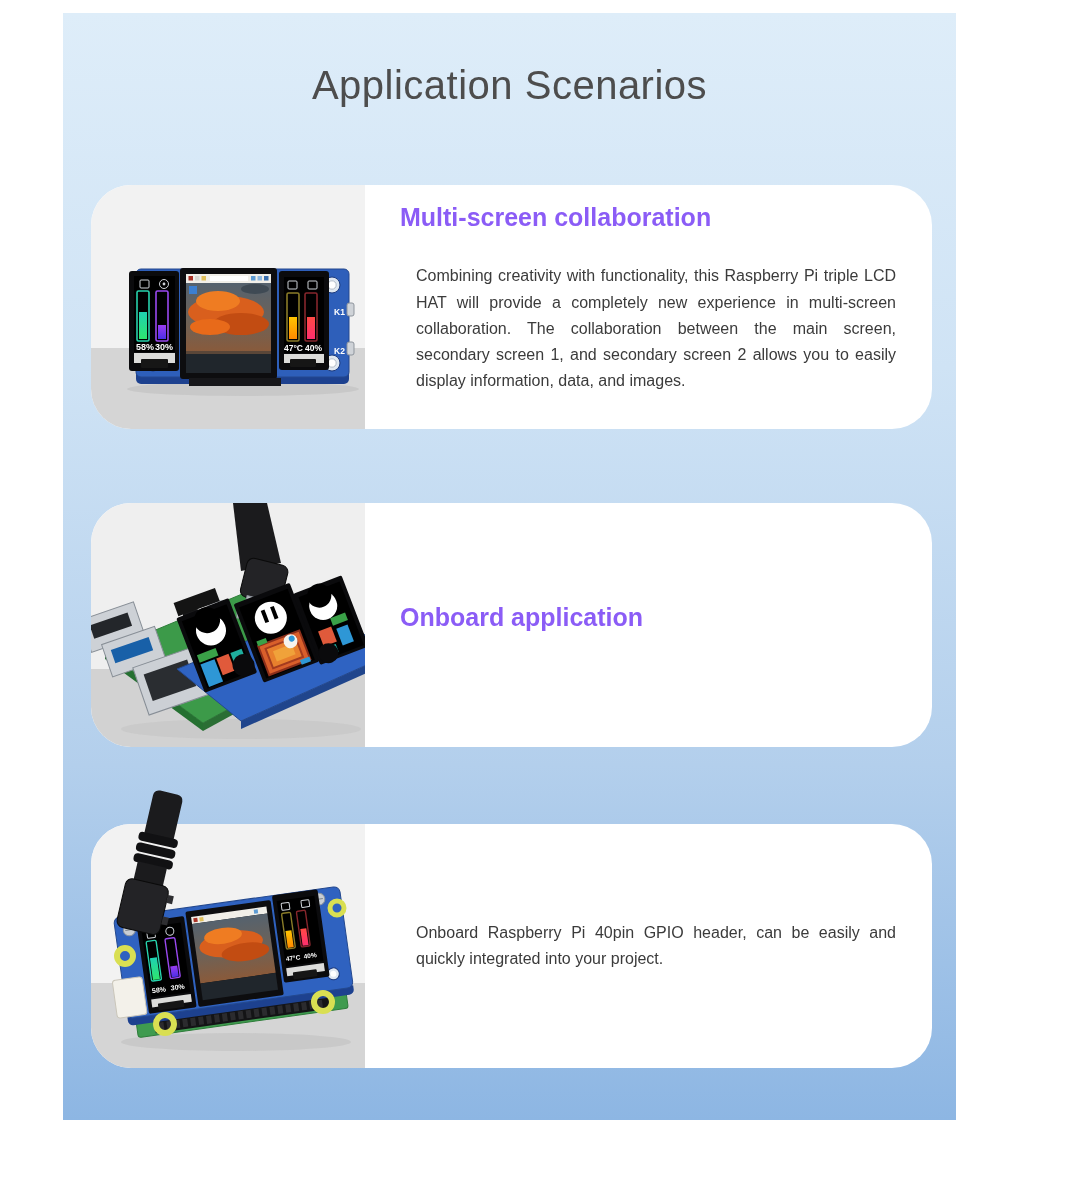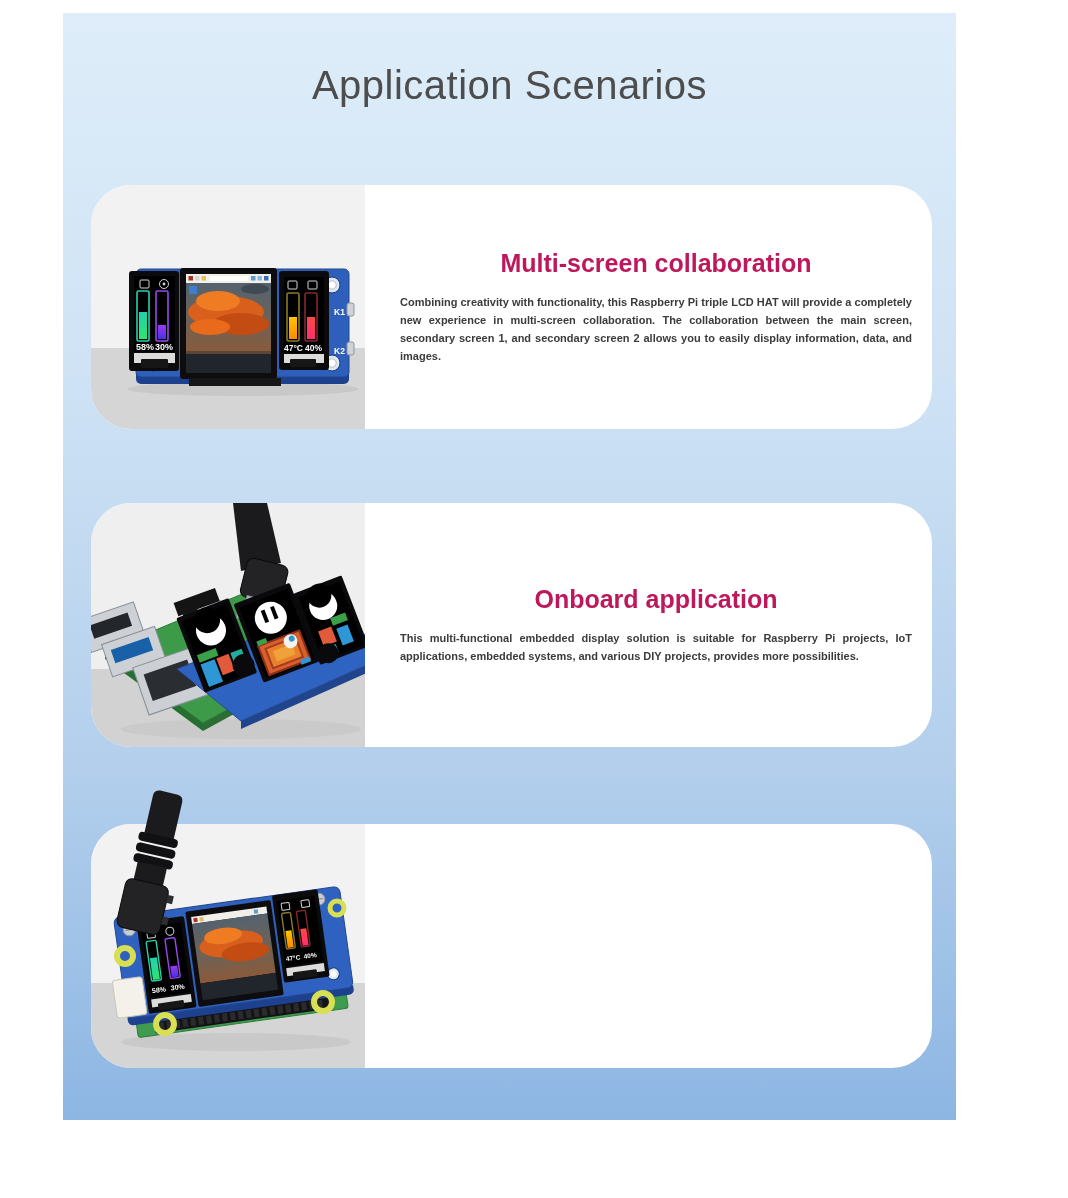--- a/index.html
+++ b/index.html
@@ -15,22 +15,22 @@
   .card-3{top:811px;}
   .photo{position:absolute;left:0;top:0;width:274px;height:100%;
          border-radius:40px 0 0 40px;overflow:hidden;}
   .photo-1{background:linear-gradient(180deg,#f2f2f2 0 67%,#d5d5d5 67% 100%);}
   .photo-2{background:linear-gradient(180deg,#efefef 0 68%,#d2d2d2 68% 100%);}
   .photo-3{background:linear-gradient(180deg,#f2f2f2 0 65%,#d5d5d5 65% 100%);}
   .photo svg{position:absolute;left:0;top:0;}
   .cable-out{position:absolute;left:-2px;top:-34px;width:120px;height:164px;z-index:5;overflow:visible;}
   .text{position:absolute;left:309px;top:0;width:512px;height:100%;
         display:flex;flex-direction:column;justify-content:center;}
-  .card-title{margin:0 0 15px 0;font-size:25px;font-weight:700;color:#be185d;text-align:center;}
-  .card-body{margin:0;font-size:11px;line-height:1.64;color:#3b3b3b;text-align:justify;font-weight:bold;}
+  .card-title{margin:0 0 15px 0;font-size:25px;font-weight:700;color:#8b5cf6;}
+  .card-body{margin:16px;font-size:16px;line-height:1.64;color:#3b3b3b;text-align:justify;}
   svg{font-family:"Liberation Sans",sans-serif;}
   svg text{user-select:none;}
 </style>
 </head>
 <body>
 
 <div class="page">
   <div class="panel">
     <h1 class="page-title">Application Scenarios</h1>
 
@@ -216,21 +216,20 @@
             <rect x="24" y="2" width="16" height="8" fill="#3aa148"></rect>
             <rect x="26" y="14" width="12" height="18" fill="#2e97d6"></rect>
             <rect x="8" y="10" width="14" height="16" fill="#e05a3b"></rect>
             <rect x="8" y="28" width="12" height="8" fill="#1fae9e"></rect>
             <circle cx="10" cy="34" r="10" fill="#0a0a0c"></circle>
           </g>
         </svg>
       </div>
       <div class="text">
         <h2 class="card-title">Onboard application</h2>
-        <p class="card-body">This multi-functional embedded display solution is suitable for Raspberry Pi projects, IoT applications, embedded systems, and various DIY projects, provides more possibilities.</p>
       </div>
     </section>
 
     <section class="card card-3">
       <div class="photo photo-3">
         <svg width="274" height="244" viewBox="0 0 274 244">
           <ellipse cx="145" cy="218" rx="115" ry="9" fill="#bdbdbd" opacity="0.5"></ellipse>
           <g transform="rotate(-8 140 140)">
 
             <rect x="38" y="182" width="212" height="18" rx="3" fill="#3f9b4f" stroke="#2e7d3a"></rect>
@@ -310,16 +309,17 @@
           <rect x="33" y="44" width="40" height="9" rx="4" fill="#111113"></rect>
           <rect x="33" y="55" width="40" height="9" rx="4" fill="#111113"></rect>
           <rect x="33" y="66" width="40" height="9" rx="4" fill="#111113"></rect>
           <rect x="38" y="74" width="30" height="20" fill="#1b1b1d"></rect>
           <rect x="31" y="92" width="44" height="50" rx="7" fill="#232326" stroke="#0a0a0a"></rect>
           <rect x="75" y="100" width="6" height="8" fill="#2e2e31"></rect>
           <rect x="75" y="122" width="6" height="8" fill="#2e2e31"></rect>
         </g>
       </svg>
       <div class="text">
+        <p class="card-body">Onboard Raspberry Pi 40pin GPIO header, can be easily and quickly integrated into your project.</p>
       </div>
     </section>
   </div>
 </div>
 
 </body></html>

